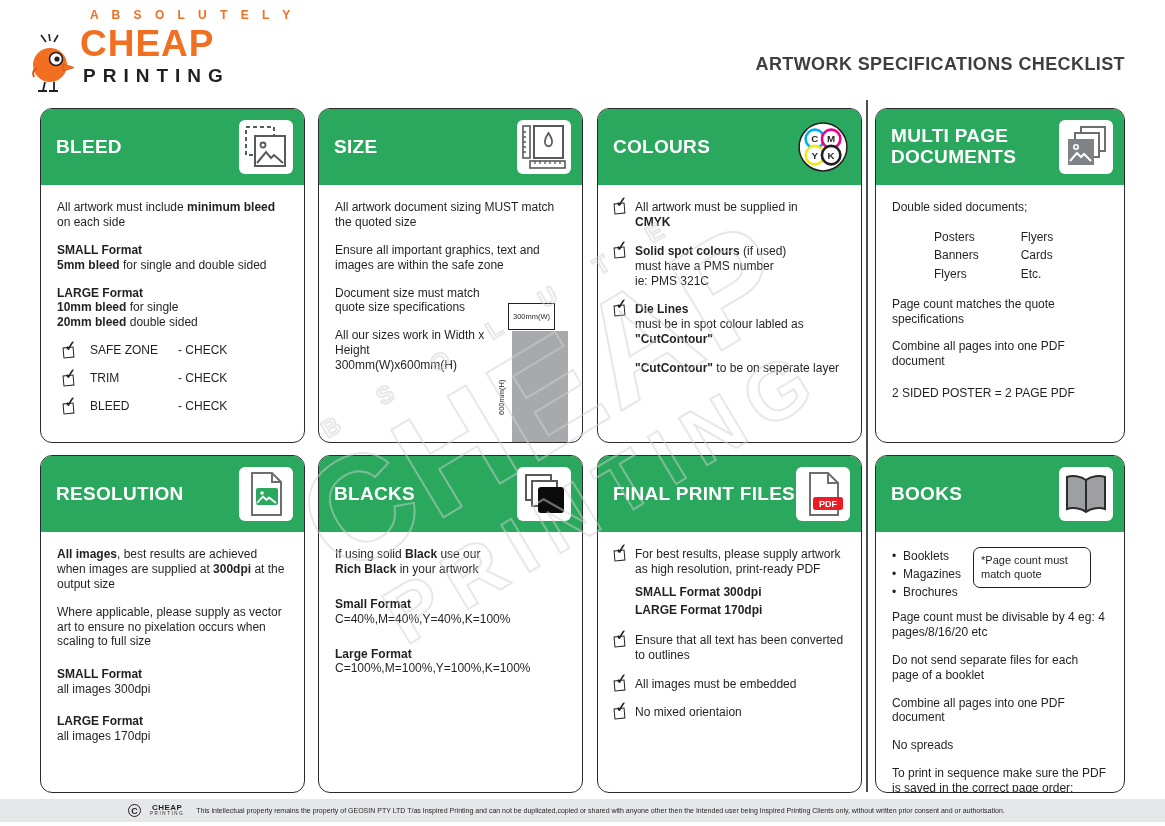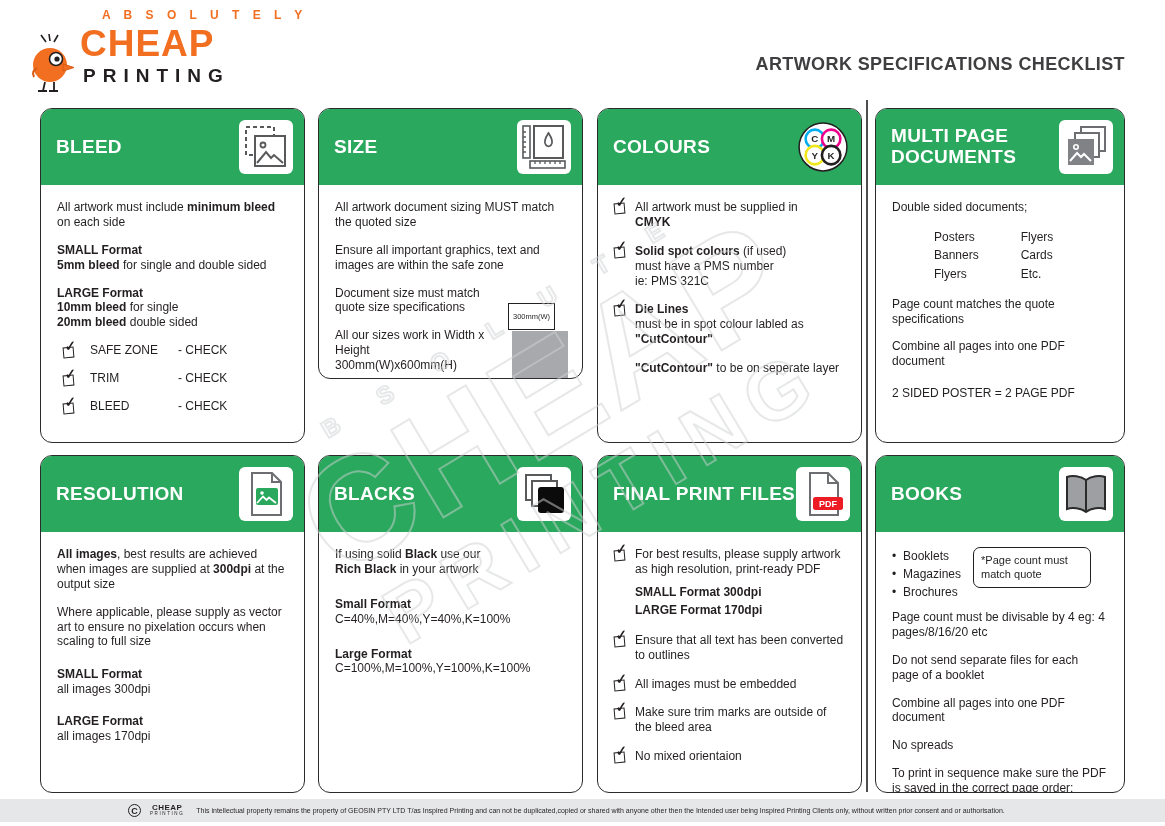--- a/index.html
+++ b/index.html
@@ -4,21 +4,21 @@
 <style>
   html,body{margin:0;padding:0;background:#fff;}
   *{box-sizing:border-box;}
   .page{position:relative;width:1165px;height:826px;background:#fff;overflow:hidden;
         font-family:"Liberation Sans",sans-serif;color:#231f20;}
 
   
   .brand{position:absolute;left:26px;top:8px;display:flex;align-items:flex-start;}
   .bird{margin-top:24px;}
   .brand-text{margin-left:2px;}
-  .brand-absolutely{color:#f26f21;font-size:12px;font-weight:bold;letter-spacing:5px;margin-left:22px;text-align:right;}
+  .brand-absolutely{color:#f26f21;font-size:12px;font-weight:bold;letter-spacing:5px;margin-left:10px;text-align:right;}
   .brand-cheap{color:#f26f21;font-size:37px;font-weight:800;letter-spacing:1px;line-height:1;margin-top:3px;}
   .brand-printing{color:#231f20;font-size:19px;font-weight:bold;letter-spacing:7px;margin-top:3px;margin-left:3px;}
   .page-title{position:absolute;top:54px;right:40px;margin:0;font-size:18px;font-weight:800;color:#3f3f41;letter-spacing:.4px;}
 
   .divider{position:absolute;left:866px;top:100px;width:2px;height:692px;background:#4d4d4f;}
 
   
   .card{position:absolute;border:1.6px solid #2b2b2b;border-radius:12px;overflow:hidden;background:#fff;}
   .card-header{height:76px;background:#2aa85d;display:flex;align-items:center;padding:0 11px 0 15px;}
   .card-title{color:#fff;font-size:19px;line-height:1.1;font-weight:800;margin:0;letter-spacing:.3px;}
@@ -135,21 +135,21 @@
         <span class="check-value">- CHECK</span>
       </div>
       <div class="check-row">
         <span class="cbx"></span>
         <span class="check-label">BLEED</span>
         <span class="check-value">- CHECK</span>
       </div>
     </div>
   </section>
 
-  <section class="card" style="left:318px;top:108px;width:265px;height:271px">
+  <section class="card" style="left:318px;top:108px;width:265px;height:335px">
     <div class="card-header">
       <h2 class="card-title">SIZE</h2>
       <div class="icon-box">
         <svg width="46" height="46" viewBox="0 0 46 46">
           <rect x="2" y="2" width="7" height="32" fill="#fff" stroke="#58595b" stroke-width="1.6"></rect>
           <path d="M2 8 h3 M2 13 h3 M2 18 h3 M2 23 h3 M2 28 h3" stroke="#58595b" stroke-width="1.3"></path>
           <rect x="13" y="2" width="29" height="32" fill="#fff" stroke="#58595b" stroke-width="2"></rect>
           <path d="M27.5 9 C31.5 15 32.5 18.5 30 21.2 C28.6 22.7 26.4 22.7 25 21.2 C22.5 18.5 23.5 15 27.5 9 Z" fill="none" stroke="#58595b" stroke-width="1.8"></path>
           <rect x="9" y="37" width="35" height="7" fill="#fff" stroke="#58595b" stroke-width="1.6"></rect>
           <path d="M14 37 v3 M19 37 v3 M24 37 v3 M29 37 v3 M34 37 v3 M39 37 v3" stroke="#58595b" stroke-width="1.3"></path>
@@ -298,24 +298,20 @@
           </div>
         </div>
       </div>
       <div class="check-item">
         <span class="cbx"></span>
         <div class="check-text">Ensure that all text has been converted to outlines</div>
       </div>
       <div class="check-item">
         <span class="cbx"></span>
         <div class="check-text">All images must be embedded</div>
-      </div>
-      <div class="check-item">
-        <span class="cbx"></span>
-        <div class="check-text">Make sure trim marks are outside of the bleed area</div>
       </div>
       <div class="check-item">
         <span class="cbx"></span>
         <div class="check-text">No mixed orientaion</div>
       </div>
     </div>
   </section>
 
   <section class="card" style="left:875px;top:455px;width:250px;height:338px">
     <div class="card-header">

